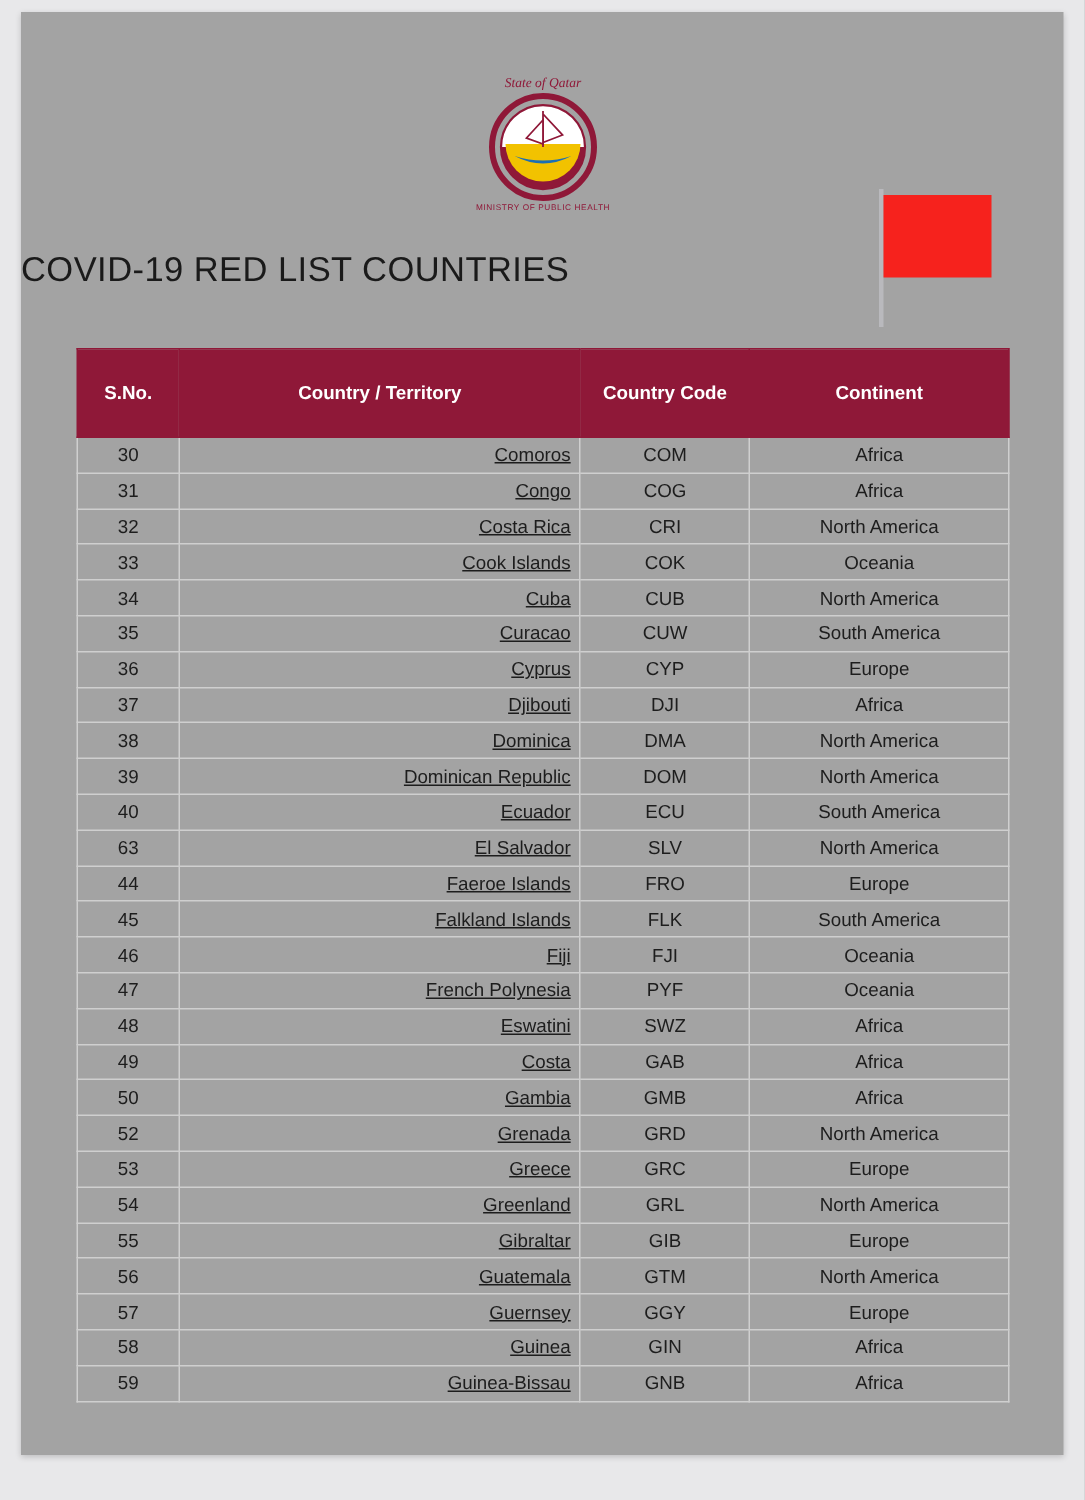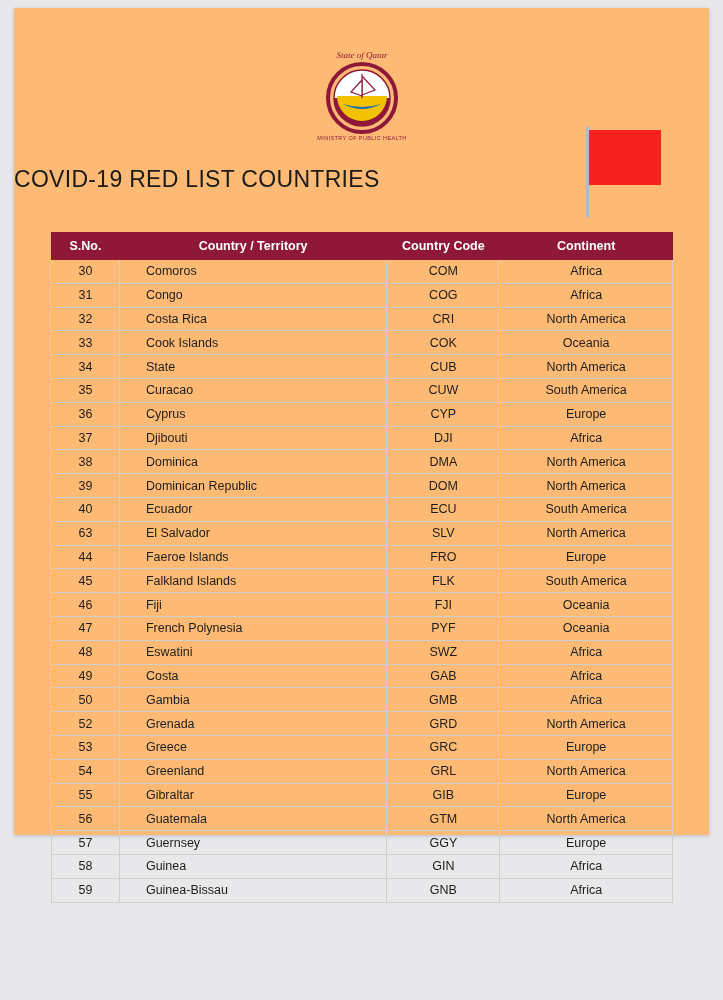--- a/index.html
+++ b/index.html
@@ -11,22 +11,22 @@
     width: 723px;
     height: 1000px;
     font-family: "Liberation Sans", sans-serif;
     overflow: hidden;
   }
   .page {
     position: absolute;
     left: 14px;
     top: 8px;
     width: 695px;
-    height: 827px;
-    background: #fdba74;
+    height: 962px;
+    background: #a3a3a3;
     box-shadow: 0 1px 4px rgba(0,0,0,0.18);
   }
   .logo-wrap {
     position: absolute;
     left: 0;
     right: 0;
     top: 38px;
     display: flex;
     justify-content: center;
   }
@@ -79,31 +79,32 @@
     color: #1d1d1d;
   }
   table.redlist th {
     background: #8f1838;
     color: #ffffff;
     font-weight: bold;
     font-size: 12.5px;
     height: 26px;
     border: 1px solid #8f1838;
     text-align: center;
-    padding: 0 4px;
+    padding: 16px 4px;
   }
   table.redlist td {
     height: 22.8px;
     border: 1px solid #cfcfcf;
     padding: 0 6px;
     text-align: center;
   }
   table.redlist td.c-name {
-    text-align: left;
+    text-align: right;
     padding-left: 26px;
+    text-decoration: underline;
   }
   col.c0 { width: 68px; }
   col.c1 { width: 268px; }
   col.c2 { width: 113px; }
   col.c3 { width: 173px; }
 </style>
 </head>
 <body>
 
 <div class="page">
@@ -166,21 +167,21 @@
           <td>North America</td>
         </tr>
         <tr>
           <td>33</td>
           <td class="c-name">Cook Islands</td>
           <td>COK</td>
           <td>Oceania</td>
         </tr>
         <tr>
           <td>34</td>
-          <td class="c-name">State</td>
+          <td class="c-name">Cuba</td>
           <td>CUB</td>
           <td>North America</td>
         </tr>
         <tr>
           <td>35</td>
           <td class="c-name">Curacao</td>
           <td>CUW</td>
           <td>South America</td>
         </tr>
         <tr>

